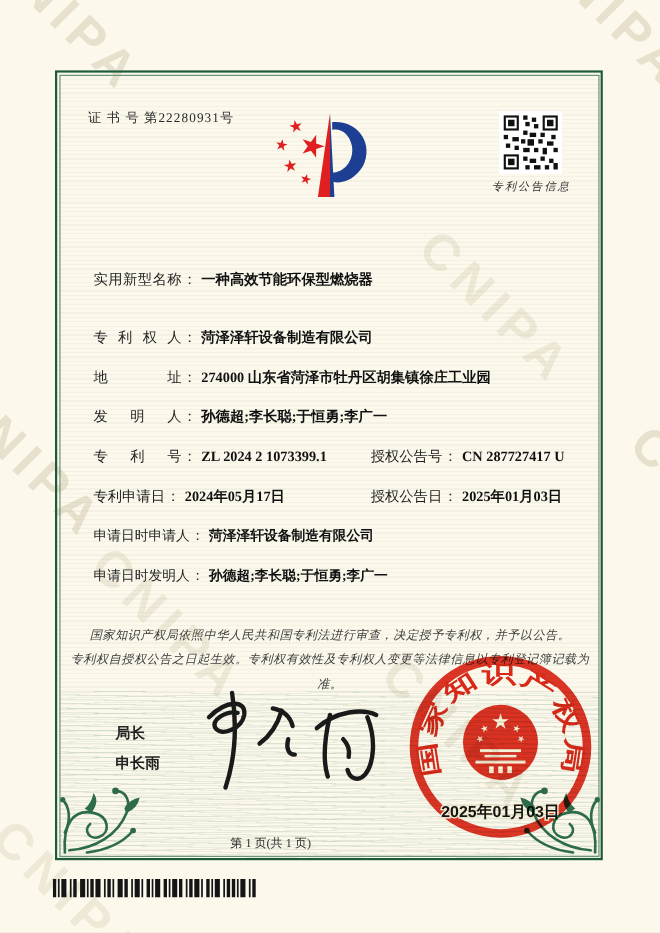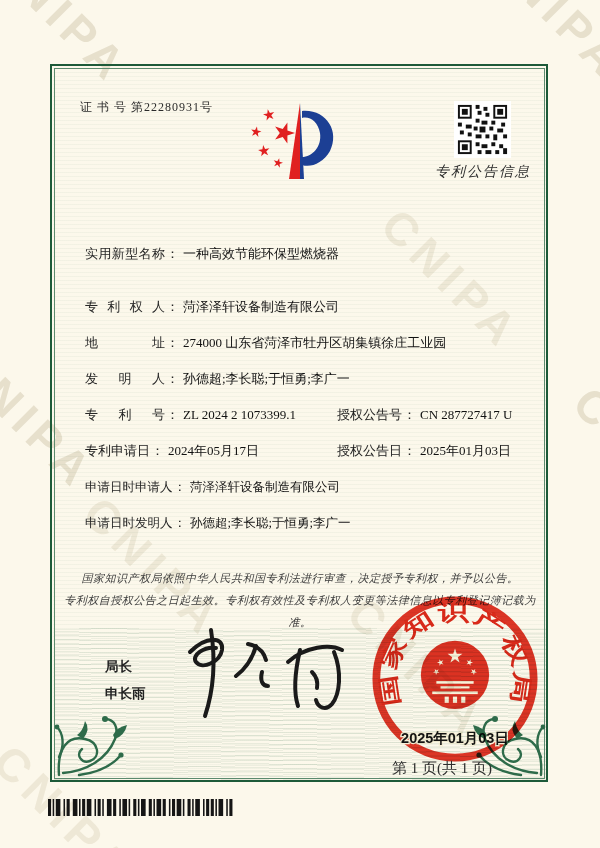--- a/index.html
+++ b/index.html
@@ -38,46 +38,46 @@
     pointer-events:none;
   }
   .flourish{position:absolute; width:92px; height:92px;}
   .flourish.left{left:53px; top:687px;}
   .flourish.right{left:455px; top:687px; transform:scaleX(-1);}
   
   .cert-no{position:absolute; left:80px; top:99px; font-size:12px; letter-spacing:1px; color:#2b2b2b;}
   .logo{position:absolute; left:246px; top:99px; width:106px; height:84px;}
   .qr{position:absolute; left:454px; top:101px; width:57px; height:57px; background:#fff;}
   .qr-caption{position:absolute; left:430px; top:163px; width:106px; text-align:center;
-    font-size:14px; letter-spacing:2px; color:#2e2e2e; font-style:italic;}
+    font-size:10px; letter-spacing:2px; color:#2e2e2e; font-style:italic;}
   .title{position:absolute; left:0; top:180px; width:100%; text-align:center;
     font-size:27px; font-weight:bold; letter-spacing:4px; color:#0f0f0f;}
   
   .fields{position:absolute; left:85px; top:245px; width:440px; font-size:13px; color:#1c1c1c;}
   .row{height:18px; line-height:18px; margin-bottom:18px; white-space:nowrap;}
   .row.first{margin-bottom:35px;}
   .lbl{display:inline-block; width:80px; text-align:justify; text-align-last:justify; color:#262626;}
   .colon{display:inline-block; padding:0 4px 0 1px; color:#262626;}
-  .val{color:#111;}
+  .val{color:#111;font-weight:bold;}
   .row2{display:flex;}
   .row2 .cell-l{width:252px;}
   .row.small{font-size:12.5px;}
   .row.small .lbl7{display:inline-block; color:#262626;}
   
   .statement{position:absolute; left:64px; top:567px; width:472px; text-align:center;
     font-size:11px; line-height:22px; font-style:italic; color:#3d3d3d; letter-spacing:0.5px;}
   
   .signoff{position:absolute; left:85px; top:658px;
     font-family:"Liberation Sans","DejaVu Sans",sans-serif; font-size:13.5px; font-weight:600; color:#222;}
   .signoff div{margin-bottom:9px;margin-left:20px;}
   .signature{position:absolute; left:172px; top:620px; width:180px; height:106px;}
   .seal{position:absolute; left:366px; top:590px; width:178px; height:178px; mix-blend-mode:multiply;}
   
-  .footer-page{position:absolute; left:0; top:759px; width:492px; text-align:right;
-    font-size:15px; color:#2e2e2e;}
+  .footer-page{position:absolute; left:0; top:759px; width:492px; text-align:center;
+    font-size:11px; color:#2e2e2e;}
   .barcode{position:absolute; left:48px; top:799px; width:186px; height:17px;}
 </style>
 </head>
 <body>
 
 <div class="page">
 
   <div class="wm" style="left:-28px; top:-14px;">CNIPA</div>
   <div class="wm" style="left:468px; top:-18px;">CNIPA</div>
   <div class="wm" style="left:-62px; top:392px;">CNIPA</div>

